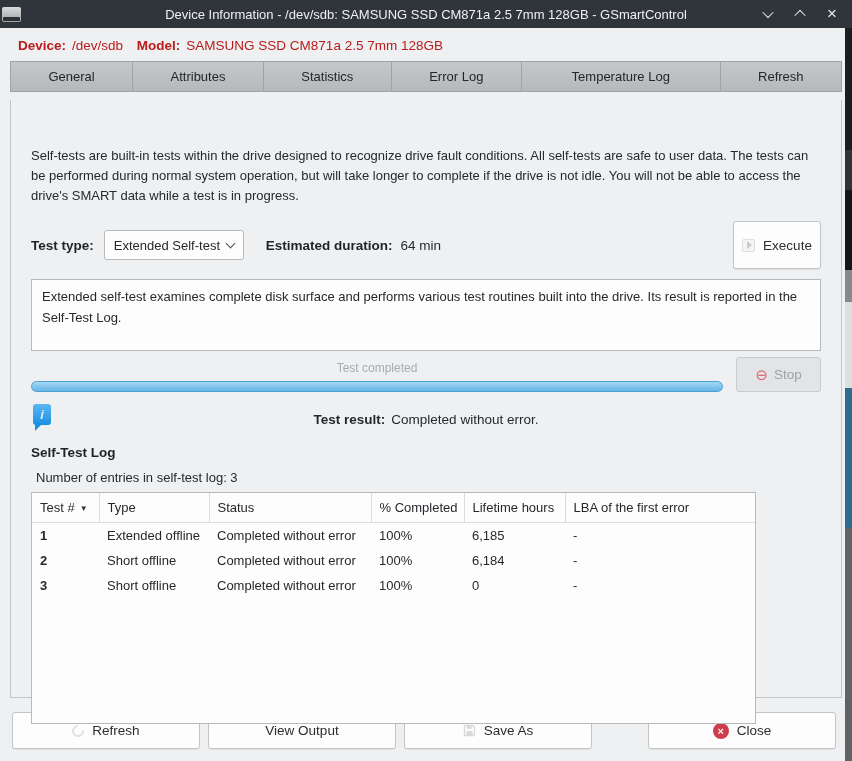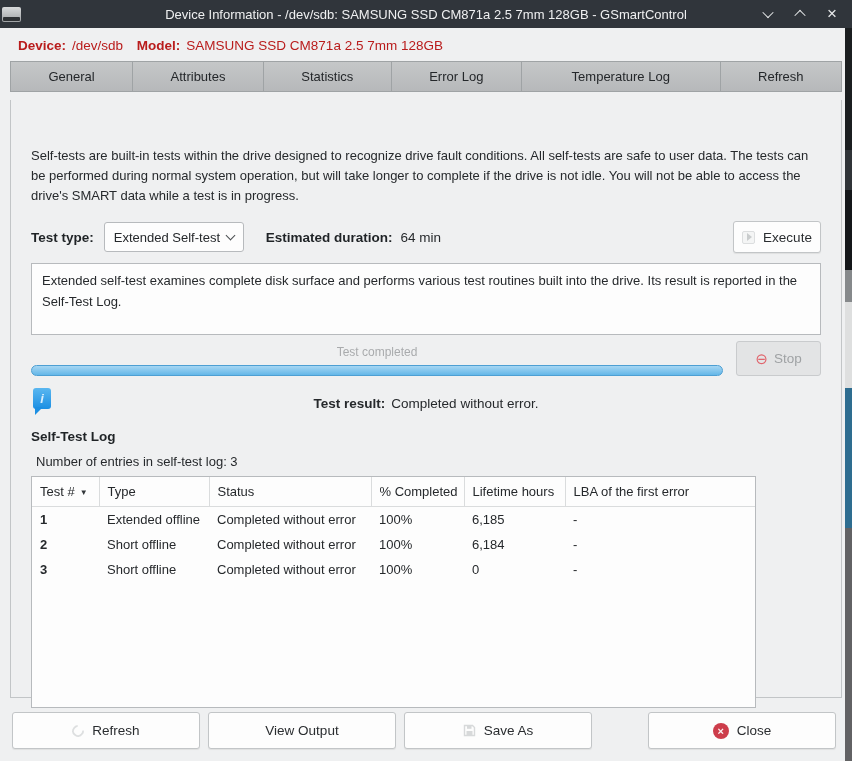--- a/index.html
+++ b/index.html
@@ -64,21 +64,21 @@
   }
   .combo .ctext { flex:1; white-space:nowrap; }
   .combo-arrow { width:7px; height:7px; border-right:1.5px solid #4a4e51; border-bottom:1.5px solid #4a4e51; transform:rotate(45deg); margin-top:-4px; }
   .est-label { margin-left:22px; }
   .est-val { margin-left:8px; font-size:13.5px; }
   .btn {
     background:#fdfdfd; border:1px solid #c2c5c7; border-radius:3px; font-size:13.5px; color:#2a2d30;
     display:flex; align-items:center; justify-content:center; gap:8px; cursor:pointer;
     box-shadow:0 1px 1px rgba(0,0,0,0.07);
   }
-  .execute-btn { margin-left:auto; margin-right:5px; width:88px; height:32px; }
+  .execute-btn { margin-left:auto; margin-right:5px; width:88px; height:48px; }
   .mini-sq { width:13px; height:13px; background:#f4f5f5; border:1px solid #dcdedf; border-radius:2px; display:flex; align-items:center; justify-content:center; }
   .mini-sq::after { content:""; border-left:5px solid #c9cccd; border-top:4px solid transparent; border-bottom:4px solid transparent; margin-left:1px; }
 
   .desc-box { margin:10px 5px 0 5px; height:72px; background:#fdfdfd; border:1px solid #b7babd; padding:6px 10px; font-size:13px; line-height:21px; }
 
   .progress-row { display:flex; margin:6px 5px 0 5px; align-items:stretch; }
   .progress-col { flex:1; display:flex; flex-direction:column; justify-content:flex-end; }
   .progress-label { text-align:center; color:#a9abad; font-size:12px; margin-bottom:6px; }
   .progress-fill { height:11px; border:1px solid #4d9fd3; border-radius:6px; background:linear-gradient(#a6d6f3,#64b7e8); }
   .stop-btn {

